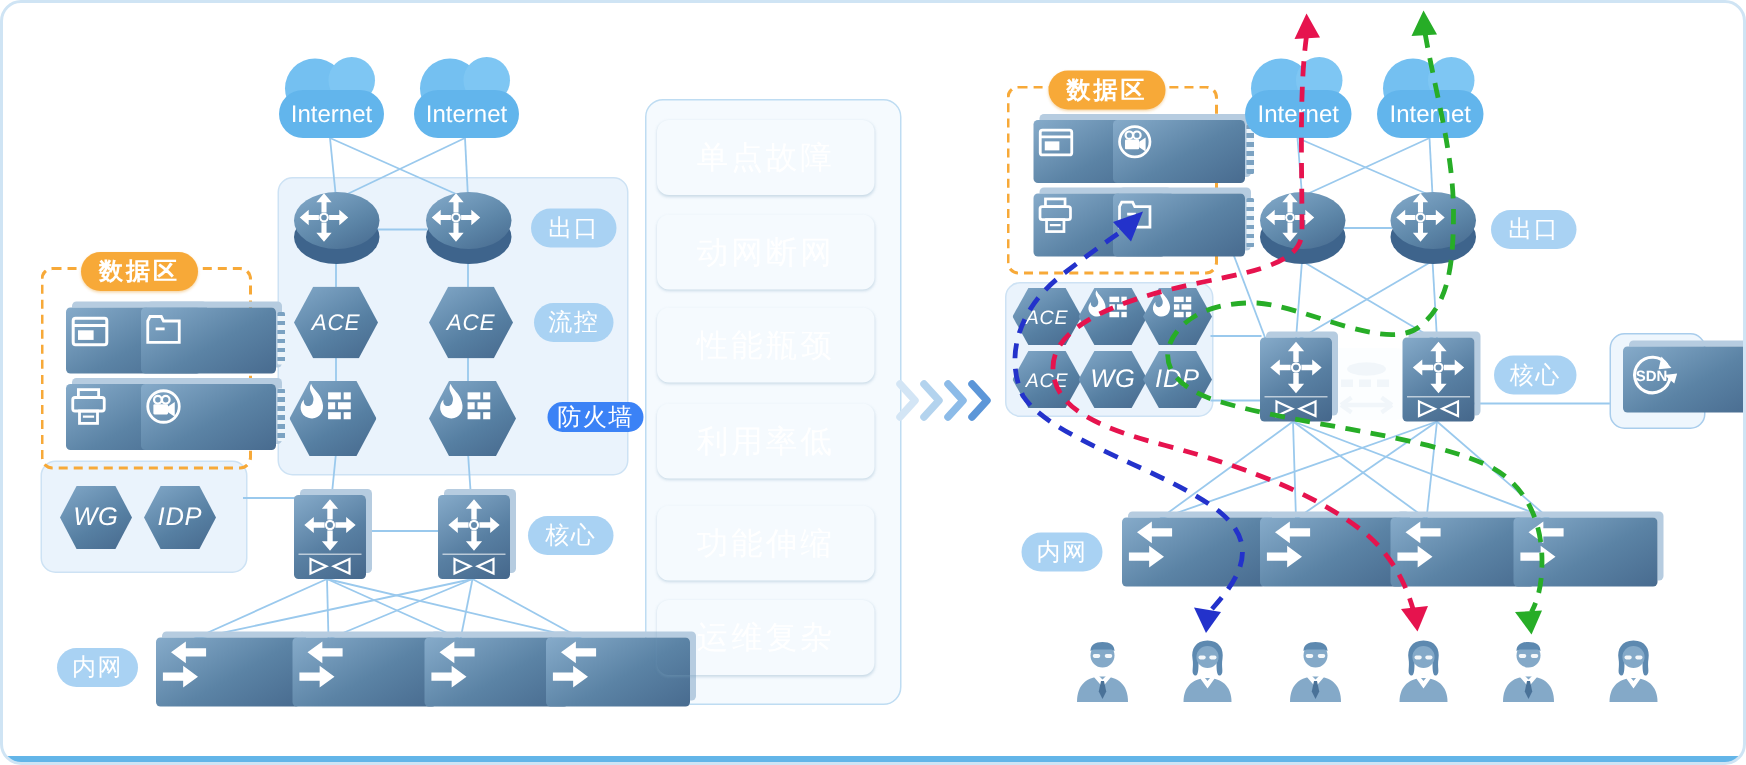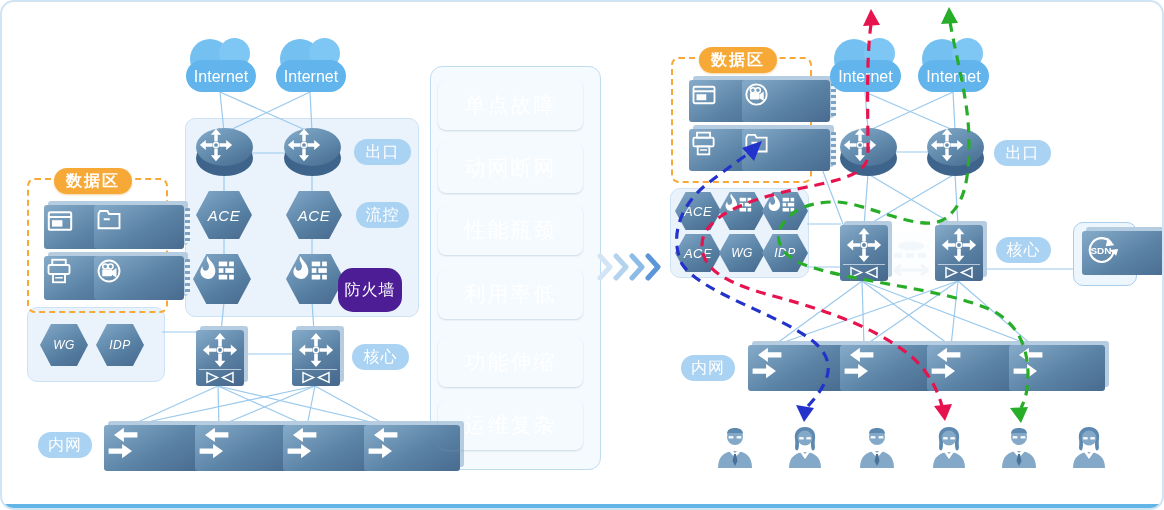--- a/index.html
+++ b/index.html
@@ -21,21 +21,21 @@
   
   .router{position:absolute;z-index:3;}
   .router .base{position:absolute;left:0;top:12px;width:100%;height:36px;border-radius:50%;background:#3e648c;}
   .router .top{position:absolute;left:0;top:0;width:100%;height:38px;border-radius:50%;background:linear-gradient(155deg,#84abcb 0%,#5c85a7 60%,#46698e 100%);display:flex;align-items:center;justify-content:center;}
   
   .cube{position:absolute;background:linear-gradient(150deg,#86abca 0%,#5b83a5 55%,#486b8f 100%);border-radius:3px;box-shadow:4px -4px 0 0 #b6cce0;display:flex;align-items:center;justify-content:center;z-index:3;padding-left:46px;}
   .fins::after{content:'';position:absolute;right:-6px;top:3px;bottom:6px;width:5px;background:repeating-linear-gradient(180deg,#7ba2c2 0 3px,#eef5fa 3px 6px);border-radius:1px;}
   
   .hex{position:absolute;background:linear-gradient(150deg,#82a8c8 0%,#567fa2 60%,#47698d 100%);clip-path:polygon(23% 0,77% 0,100% 50%,77% 100%,23% 100%,0 50%);display:flex;align-items:center;justify-content:center;color:#fff;z-index:3;}
   .hex span{font-size:15px;letter-spacing:.5px;font-style:italic;}
-  .hex.it span{font-size:12px;text-align:right;}
+  .hex.it span{font-size:17px;text-align:right;}
   
   .coresw{position:absolute;background:linear-gradient(150deg,#86abca 0%,#587fa2 55%,#45678b 100%);border-radius:3px;box-shadow:4px -4px 0 0 #b6cce0;z-index:3;}
   .coresw .div{position:absolute;left:3px;right:3px;top:39px;height:1px;background:rgba(255,255,255,.6);}
   .stackband{position:absolute;background:rgba(250,253,255,.55);border-radius:6px;z-index:2;}
   
   .prob{position:absolute;left:436px;width:145px;height:50px;border-radius:8px;color:#fff;font-size:21px;letter-spacing:2px;display:flex;align-items:center;justify-content:center;z-index:3;box-shadow:0 1px 2px rgba(120,160,190,.35);}
   
   .person{position:absolute;z-index:3;}
   
   .sdnframe{position:absolute;background:#eef6fd;border:1.5px solid #a9cdec;border-radius:10px;z-index:2;}
@@ -170,21 +170,21 @@
           <path d="M15 2 C12 8 19 10 16 16 C14 19 9 18 10 13 C6 17 7 24 13 26 C20 28 25 22 23 15 C21 8 17 7 15 2 Z"></path>
           <rect x="27" y="8" width="9" height="5"></rect>
           <rect x="38" y="8" width="5" height="5"></rect>
           <rect x="27" y="15" width="5" height="5"></rect>
           <rect x="34" y="15" width="9" height="5"></rect>
           <rect x="27" y="22" width="9" height="5"></rect>
           <rect x="38" y="22" width="5" height="5"></rect>
         </g>
       </svg>
     </div>
-  <div class="pill" style="left: 336px; top: 266px; width: 64px; height: 44px; background-color: #4c1d95;">防火墙</div>
+  <div class="pill" style="left: 363px; top: 266px; width: 64px; height: 20px; background-color: #3b82f6;">防火墙</div>
 
   <div class="cube fins" style="left:42px;top:203px;width:44px;height:44px;">
     <svg width="32" height="32" viewBox="0 0 40 40">
         <rect x="6" y="9" width="28" height="22" rx="2" fill="none" stroke="#fff" stroke-width="2.5"></rect>
         <line x1="6" y1="15" x2="34" y2="15" stroke="#fff" stroke-width="2.5"></line>
         <rect x="10" y="19" width="13" height="8" fill="#fff"></rect>
       </svg>
     </div>
   <div class="cube fins" style="left:92px;top:203px;width:44px;height:44px;">
     <svg width="30" height="30" viewBox="0 0 40 40">

